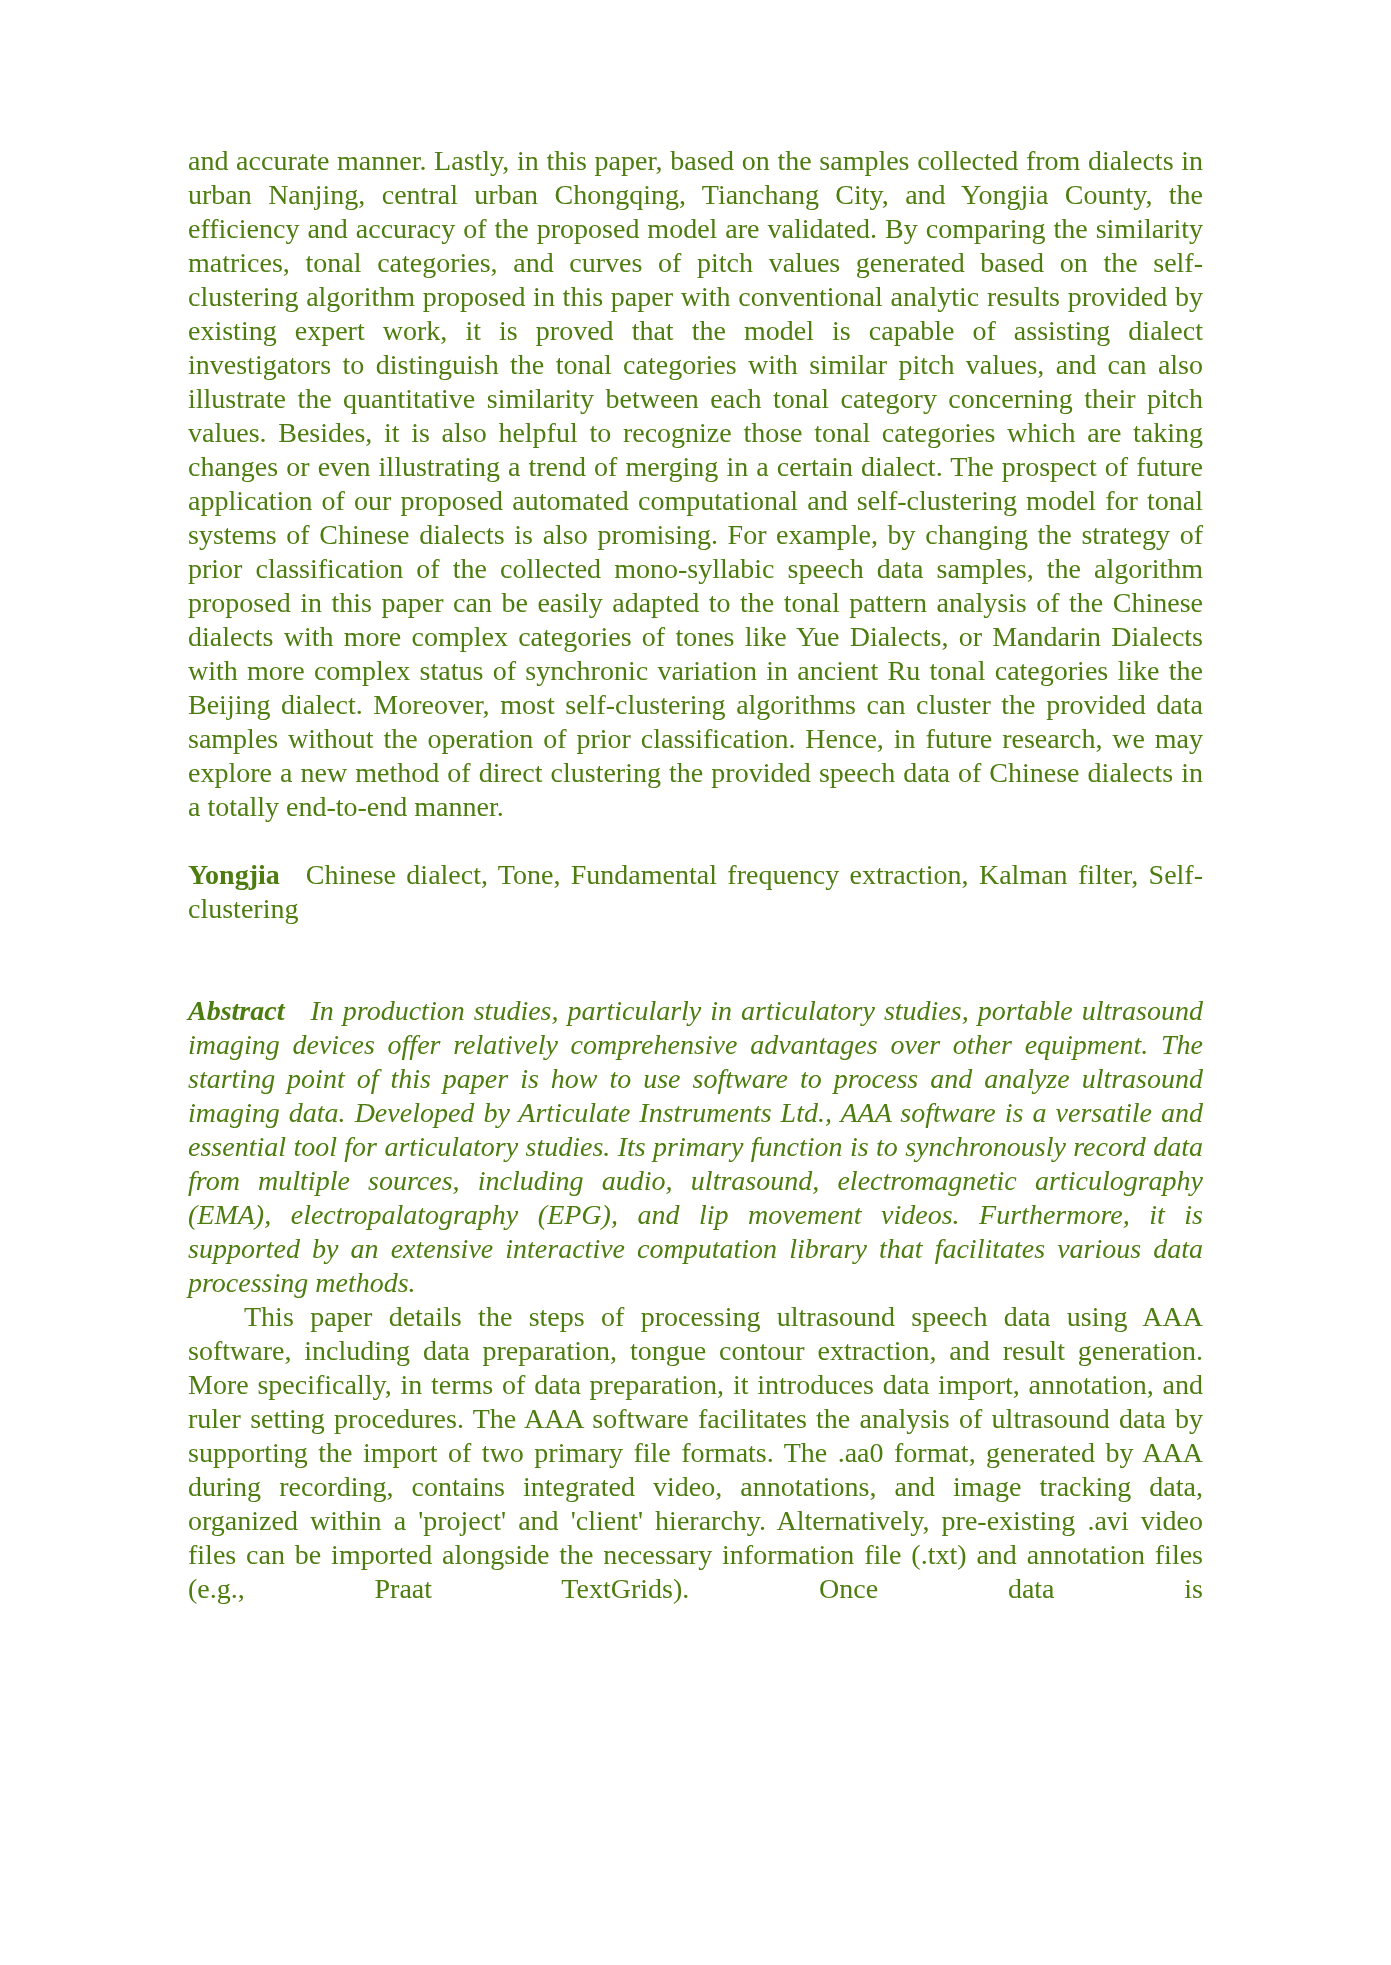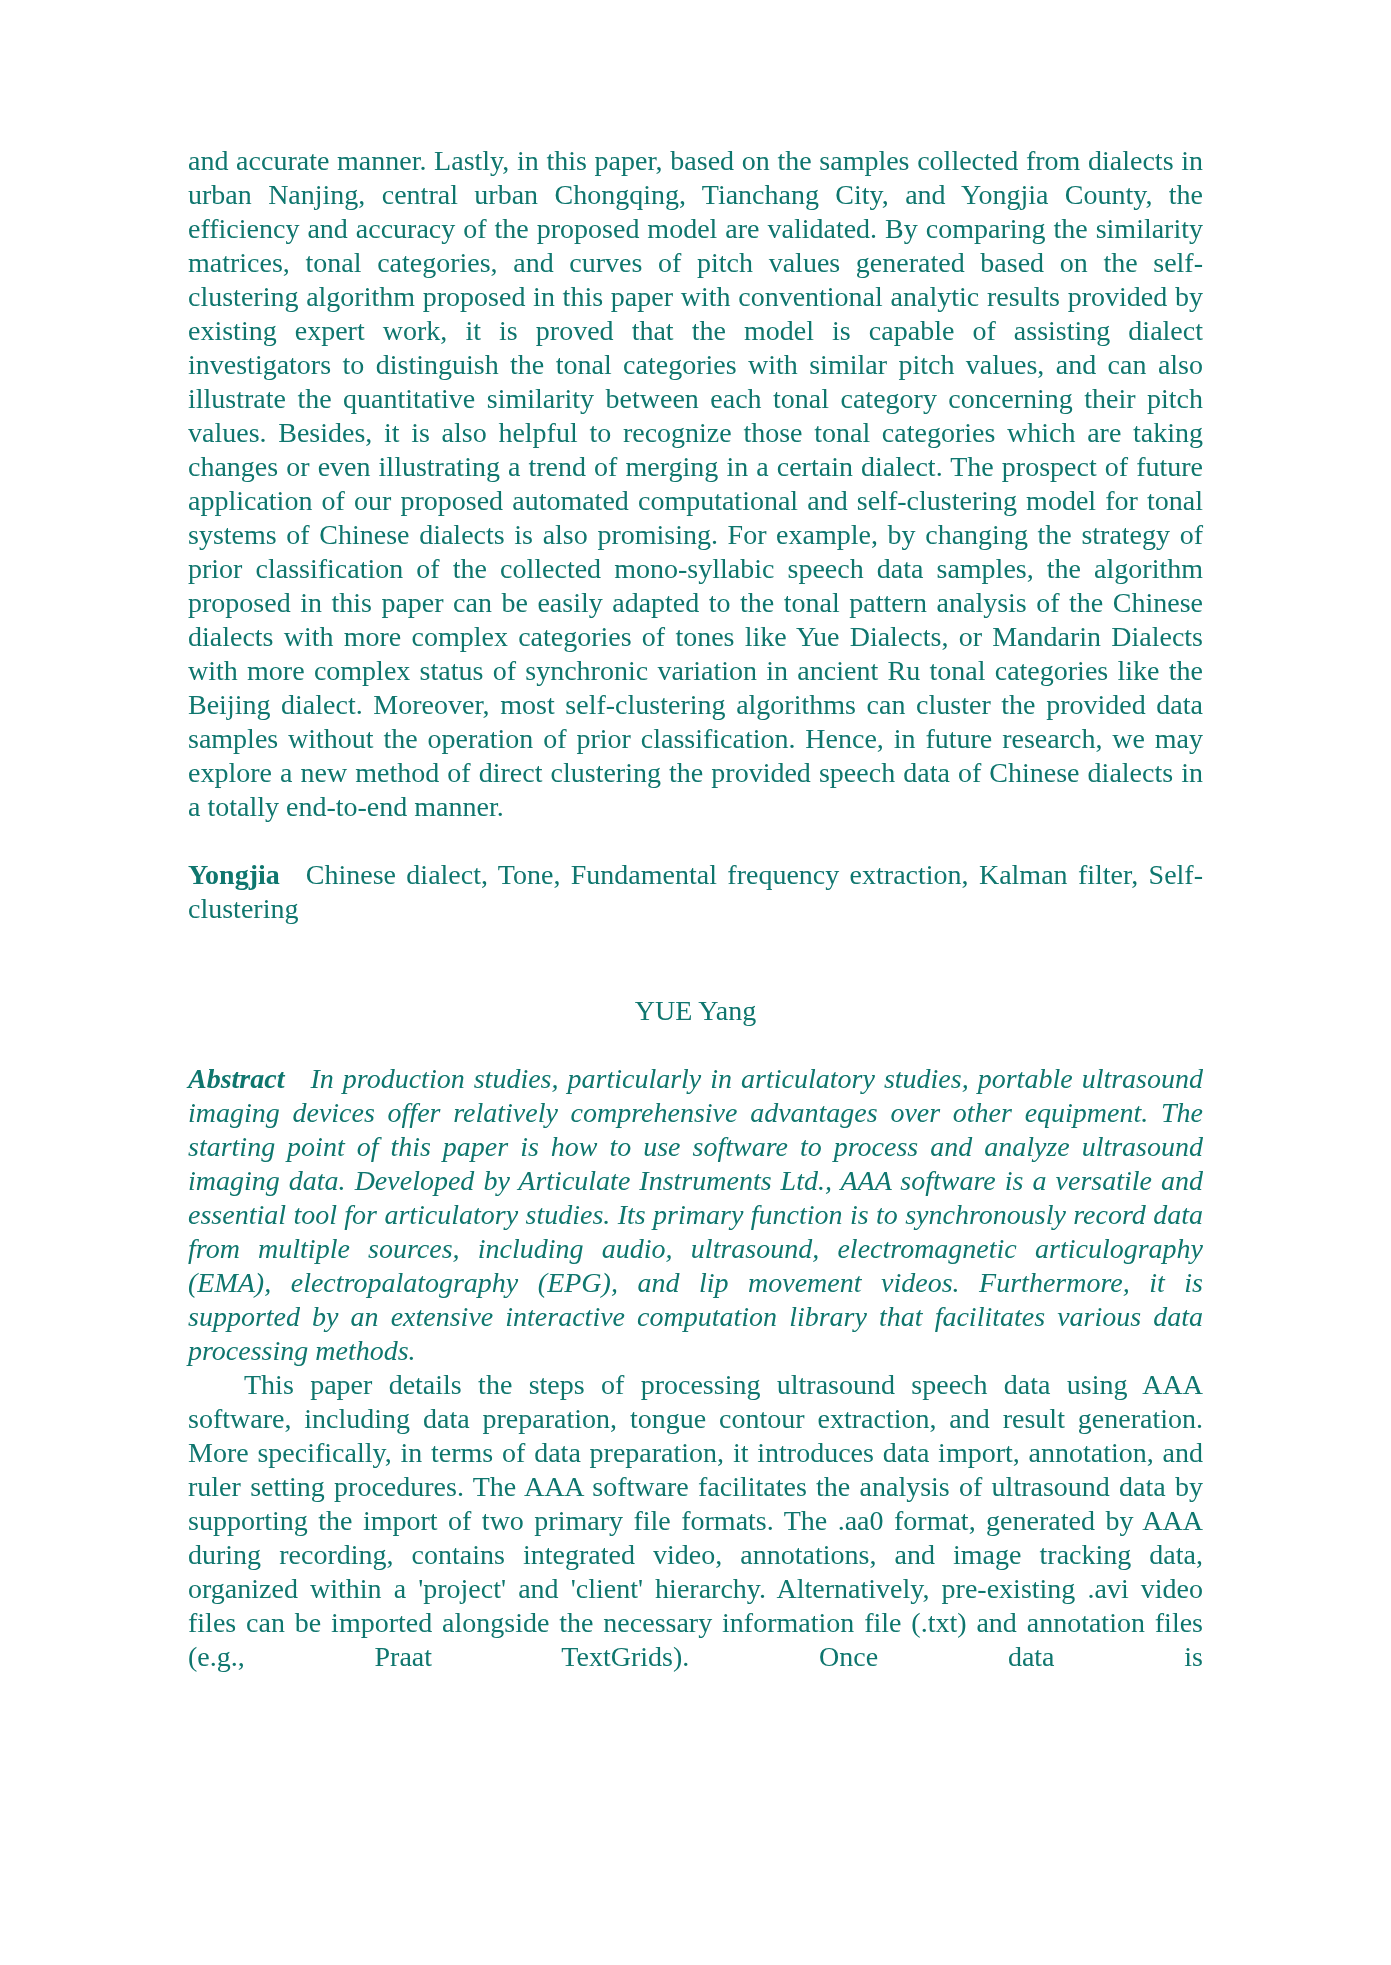--- a/index.html
+++ b/index.html
@@ -7,21 +7,21 @@
     position: relative;
     width: 1391px;
     height: 1965px;
     background: #ffffff;
     box-sizing: border-box;
     padding: 144px 188px 0 188px;
     overflow: hidden;
     font-family: "Liberation Serif", "DejaVu Serif", serif;
     font-size: 28px;
     line-height: 34px;
-    color: #0f766e;
+    color: #4d7c0f;
   }
   p, h1 { margin: 0; padding: 0; }
   .just { text-align: justify; }
   .keywords-para { margin-top: 34px; }
   .paper-title {
     margin-top: 68px;
     font-size: 28px;
     line-height: 34px;
     font-weight: bold;
     text-align: center;
@@ -39,19 +39,18 @@
 
 <div class="page">
 
   <p class="just">and accurate manner. Lastly, in this paper, based on the samples collected from dialects in urban Nanjing, central urban Chongqing, Tianchang City, and Yongjia County, the efficiency and accuracy of the proposed model are validated. By comparing the similarity matrices, tonal categories, and curves of pitch values generated based on the self-clustering algorithm proposed in this paper with conventional analytic results provided by existing expert work, it is proved that the model is capable of assisting dialect investigators to distinguish the tonal categories with similar pitch values, and can also illustrate the quantitative similarity between each tonal category concerning their pitch values. Besides, it is also helpful to recognize those tonal categories which are taking changes or even illustrating a trend of merging in a certain dialect. The prospect of future application of our proposed automated computational and self-clustering model for tonal systems of Chinese dialects is also promising. For example, by changing the strategy of prior classification of the collected mono-syllabic speech data samples, the algorithm proposed in this paper can be easily adapted to the tonal pattern analysis of the Chinese dialects with more complex categories of tones like Yue Dialects, or Mandarin Dialects with more complex status of synchronic variation in ancient Ru tonal categories like the Beijing dialect. Moreover, most self-clustering algorithms can cluster the provided data samples without the operation of prior classification. Hence, in future research, we may explore a new method of direct clustering the provided speech data of Chinese dialects in a totally end-to-end manner.</p>
 
   <p class="just keywords-para"><b>Yongjia</b><span class="label-gap">Chinese dialect, Tone, Fundamental frequency extraction, Kalman filter, Self-clustering</span></p>
 
   <h1 class="paper-title">
   </h1>
 
-  <p class="author-line">YUE Yang</p>
 
   <p class="just abstract-para"><b>Abstract</b><span class="label-gap">In production studies, particularly in articulatory studies, portable ultrasound imaging devices offer relatively comprehensive advantages over other equipment. The starting point of this paper is how to use software to process and analyze ultrasound imaging data. Developed by Articulate Instruments Ltd., AAA software is a versatile and essential tool for articulatory studies. Its primary function is to synchronously record data from multiple sources, including audio, ultrasound, electromagnetic articulography (EMA), electropalatography (EPG), and lip movement videos. Furthermore, it is supported by an extensive interactive computation library that facilitates various data processing methods.</span></p>
 
   <p class="just indent-first cut-justify">This paper details the steps of processing ultrasound speech data using AAA software, including data preparation, tongue contour extraction, and result generation. More specifically, in terms of data preparation, it introduces data import, annotation, and ruler setting procedures. The AAA software facilitates the analysis of ultrasound data by supporting the import of two primary file formats. The .aa0 format, generated by AAA during recording, contains integrated video, annotations, and image tracking data, organized within a 'project' and 'client' hierarchy. Alternatively, pre-existing .avi video files can be imported alongside the necessary information file (.txt) and annotation files (e.g., Praat TextGrids). Once data is</p>
 
 </div>
 
 </body></html>

